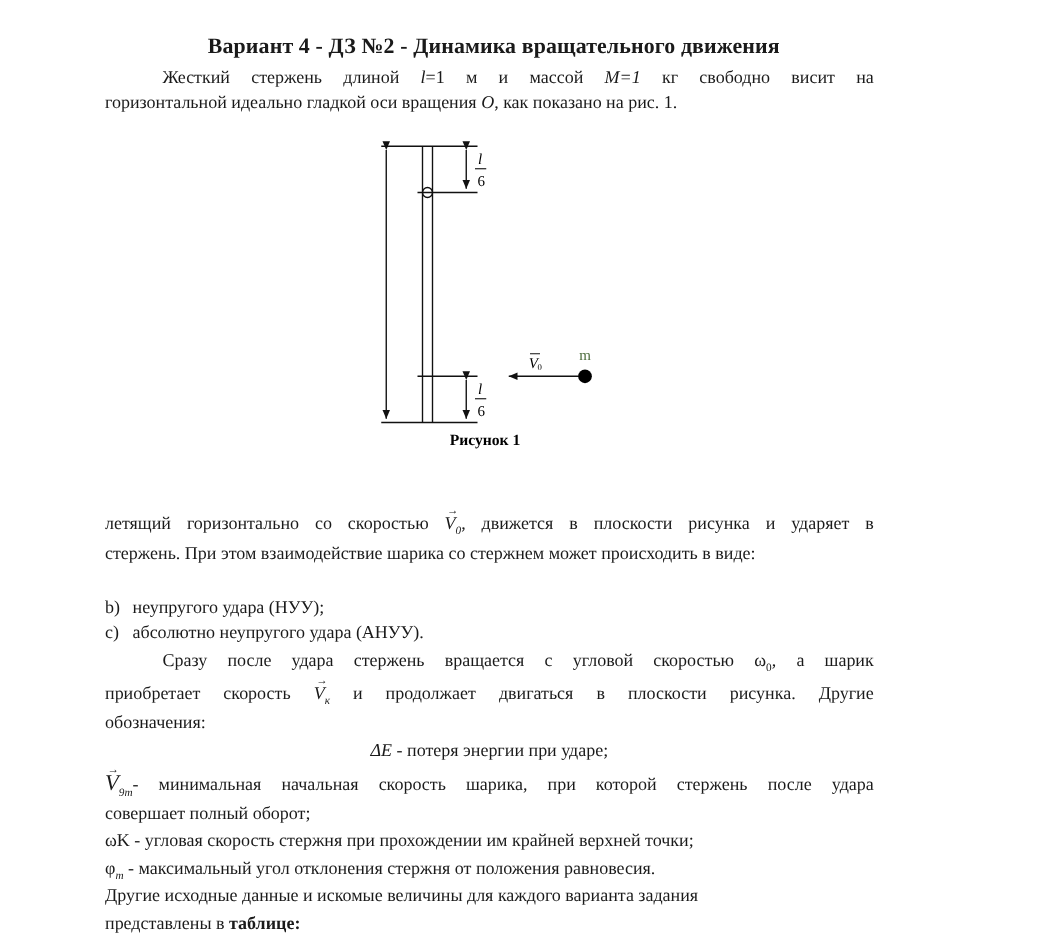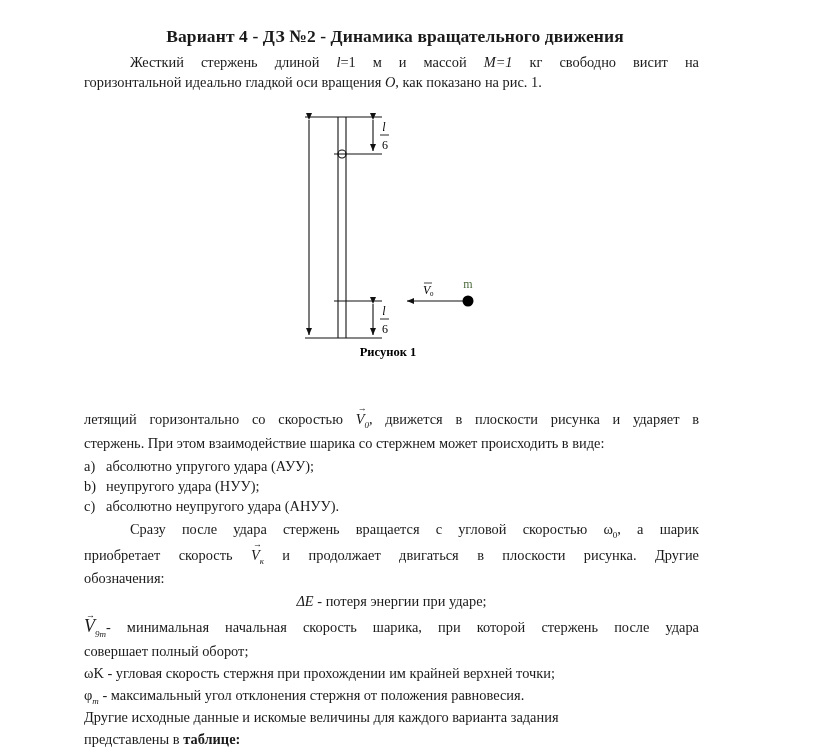--- a/index.html
+++ b/index.html
@@ -84,21 +84,20 @@
     <text class="fig-text" id="m-label" x="468" y="288" font-size="12" text-anchor="middle" fill="#4a6a3a">m</text>
 
     <text class="fig-text" x="388" y="356" font-size="12.5" font-weight="bold" text-anchor="middle">Рисунок 1</text>
   </svg>
 
   <div class="p just" style="top:407px;">
     <span>летящий горизонтально со скоростью </span><span class="vec"><span>V</span><sub class="s">0</sub></span><span>, движется в плоскости рисунка и ударяет в</span>
   </div>
   <div class="p" style="top:431px;">стержень. При этом взаимодействие шарика со стержнем может происходить в виде:</div>
 
-  <div class="li" style="top:455px;"><span class="m">a)</span><span>абсолютно упругого удара (АУУ);</span></div>
   <div class="li" style="top:475px;"><span class="m">b)</span><span>неупругого удара (НУУ);</span></div>
   <div class="li" style="top:495px;"><span class="m">c)</span><span>абсолютно неупругого удара (АНУУ).</span></div>
 
   <div class="p just indent" style="top:517px;">
     <span>Сразу после удара стержень вращается с угловой скоростью ω</span><sub class="s">0</sub><span>, а шарик</span>
   </div>
   <div class="p" style="top:566px;">обозначения:</div>
   <div class="p just" style="top:543px;">
     <span>приобретает скорость </span><span class="vec"><span>V</span><sub class="s">к</sub></span><span> и продолжает двигаться в плоскости рисунка. Другие</span>
   </div>

